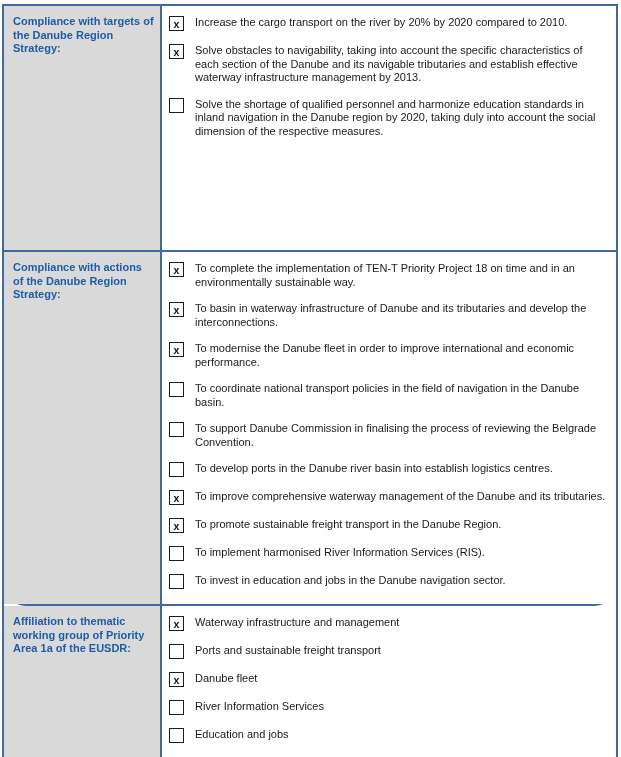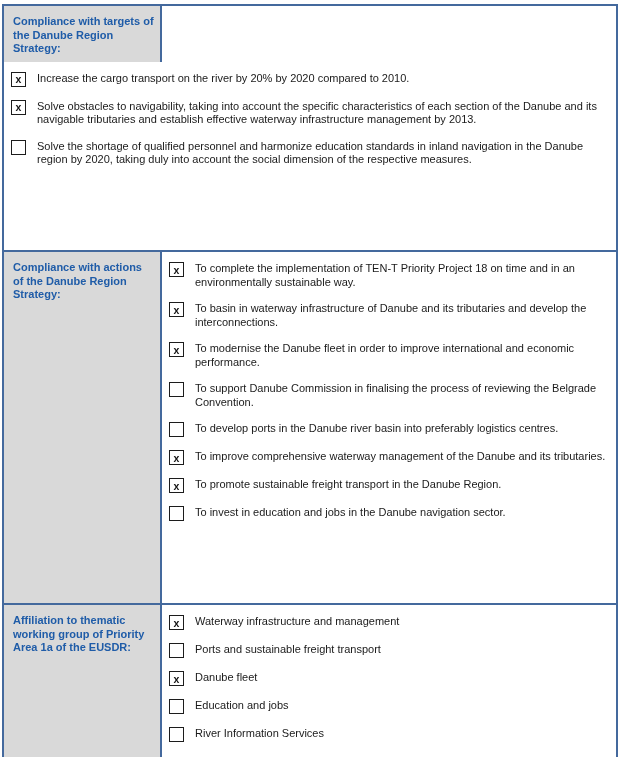--- a/index.html
+++ b/index.html
@@ -14,22 +14,22 @@
   .doc-table {
     margin: 4px 3px 0 2px;
     border: 2px solid #44699D;
   }
   .row {
     display: flex;
     border-bottom: 2px solid #44699D;
     background: #ffffff;
   }
   .row:last-child { border-bottom: none; }
-  .row:nth-child(1) { min-height: 244px; flex-direction: column; }
-  .row:nth-child(2) { min-height: 351px; }
+  .row:nth-child(1) { min-height: 244px; }
+  .row:nth-child(2) { min-height: 351px; border-radius: 22px; }
   .row:nth-child(3) { min-height: 133px; }
   .label-cell {
     width: 141px;
     flex: none;
     background: #D9D9D9;
     border-right: 2px solid #44699D;
     padding: 9px 6px 6px 9px;
     color: #1F5CA8;
     font-weight: bold;
     font-size: 11px;
@@ -98,33 +98,41 @@
         <div class="item">
           <span class="checkbox">x</span>
           <span class="item-text">To basin in waterway infrastructure of Danube and its tributaries and develop the interconnections.</span>
         </div>
         <div class="item">
           <span class="checkbox">x</span>
           <span class="item-text">To modernise the Danube fleet in order to improve international and economic performance.</span>
         </div>
         <div class="item">
           <span class="checkbox"></span>
+          <span class="item-text">To coordinate national transport policies in the field of navigation in the Danube basin.</span>
+        </div>
+        <div class="item">
+          <span class="checkbox"></span>
           <span class="item-text">To support Danube Commission in finalising the process of reviewing the Belgrade Convention.</span>
         </div>
         <div class="item">
           <span class="checkbox"></span>
-          <span class="item-text">To develop ports in the Danube river basin into preferably logistics centres.</span>
+          <span class="item-text">To develop ports in the Danube river basin into establish logistics centres.</span>
         </div>
         <div class="item">
           <span class="checkbox">x</span>
           <span class="item-text">To improve comprehensive waterway management of the Danube and its tributaries.</span>
         </div>
         <div class="item">
           <span class="checkbox">x</span>
           <span class="item-text">To promote sustainable freight transport in the Danube Region.</span>
+        </div>
+        <div class="item">
+          <span class="checkbox"></span>
+          <span class="item-text">To implement harmonised River Information Services (RIS).</span>
         </div>
         <div class="item">
           <span class="checkbox"></span>
           <span class="item-text">To invest in education and jobs in the Danube navigation sector.</span>
         </div>
       </div>
     </div>
     <div class="row">
       <div class="label-cell">Affiliation to thematic working group of Priority Area 1a of the EUSDR:</div>
       <div class="items-cell">
@@ -135,21 +143,21 @@
         <div class="item">
           <span class="checkbox"></span>
           <span class="item-text">Ports and sustainable freight transport</span>
         </div>
         <div class="item">
           <span class="checkbox">x</span>
           <span class="item-text">Danube fleet</span>
         </div>
         <div class="item">
           <span class="checkbox"></span>
-          <span class="item-text">Education and jobs</span>
+          <span class="item-text">River Information Services</span>
         </div>
         <div class="item">
           <span class="checkbox"></span>
-          <span class="item-text">River Information Services</span>
+          <span class="item-text">Education and jobs</span>
         </div>
       </div>
     </div>
   </div>
 
 </body></html>

